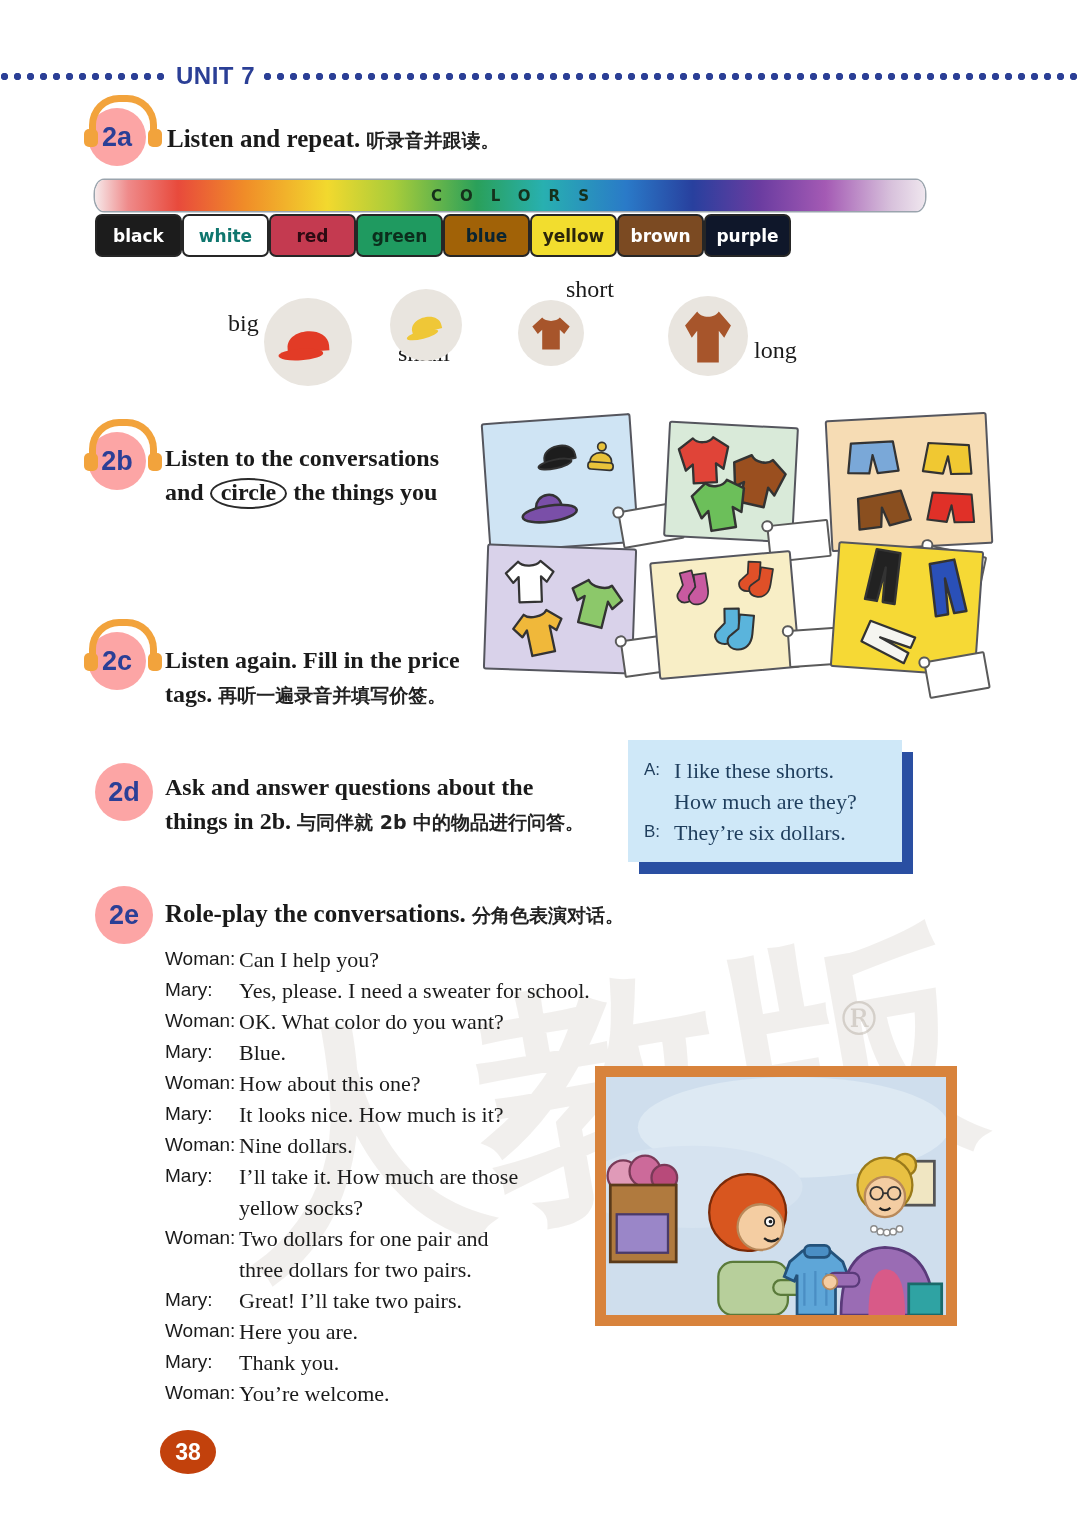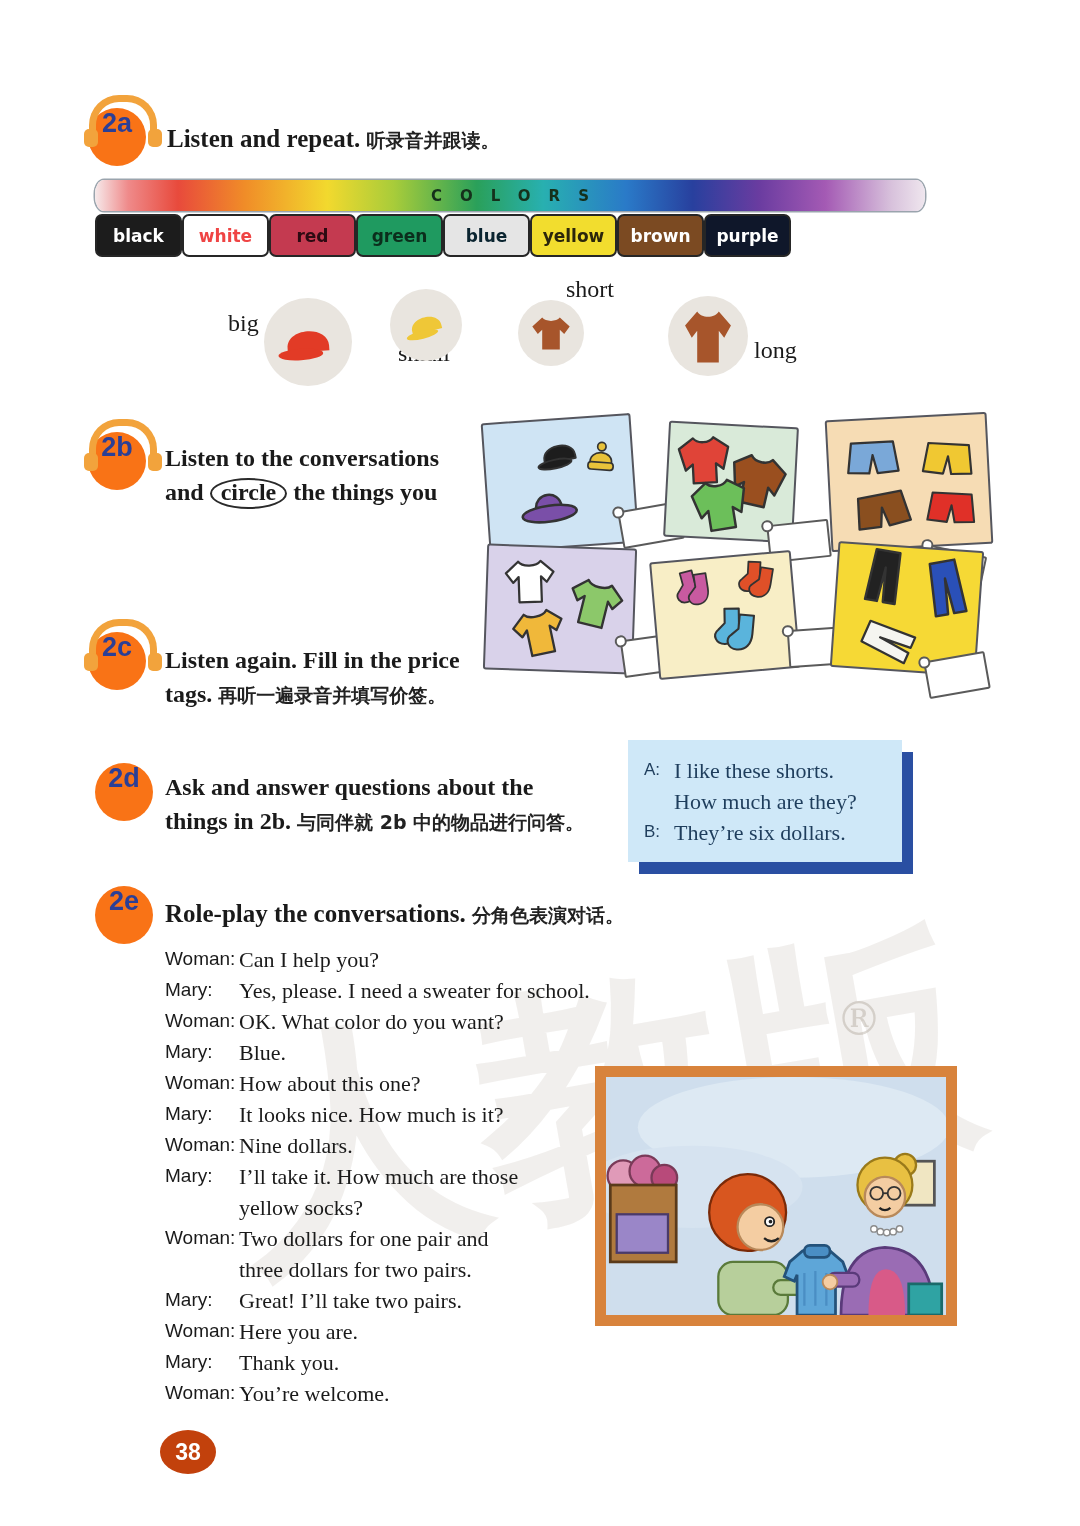--- a/index.html
+++ b/index.html
@@ -14,21 +14,21 @@
 
   
   .dotrow{left:0;top:62px;width:1080px;display:flex;align-items:center;gap:8px;}
   .dots{height:9px;background-image:radial-gradient(circle at 4.5px 4.5px,#2b3f96 3.4px,transparent 4px);
         background-size:13px 9px;background-repeat:repeat-x;}
   .dots.l{width:168px;}
   .dots.r{flex:1;}
   .unit-label{font:bold 24px "Liberation Sans",sans-serif;color:#2b3f96;letter-spacing:.5px;}
 
   
-  .badge{width:58px;height:58px;border-radius:50%;background:#f97316;display:flex;
+  .badge{width:58px;height:58px;border-radius:50%;background:#fca5a5;display:flex;align-items:center;
          justify-content:center;font:bold 27px "Liberation Sans",sans-serif;color:#2b3f96;}
   .hpband{position:absolute;left:1px;top:-13px;width:54px;height:36px;border:7px solid #f2a33c;
           border-bottom:none;border-radius:30px 30px 0 0;box-sizing:content-box;}
   .hpband::before{content:"";position:absolute;left:-12px;top:27px;width:14px;height:18px;border-radius:5px;
           background:#f2a33c;box-shadow:64px 0 0 #f2a33c;}
   .badge span{position:relative;z-index:2;}
 
   
   .stitle{font-weight:bold;font-size:25px;line-height:33px;}
   .zh{font-family:"DejaVu Sans",sans-serif;font-size:19px;font-weight:600;color:#222;margin-top:20px;}
@@ -133,47 +133,52 @@
         <path d="M15 4 L26 4 L26 18 C26 26 22 31 15 31 C8 31 5 24 10 20 L15 15 Z"></path>
       </g>
   </defs>
 </svg>
 
 <div id="page">
 
   <div class="wm">人教版</div>
   <div class="wm-r">®</div>
 
+  <div class="dotrow">
+    <div class="dots l"></div>
+    <span class="unit-label">UNIT 7</span>
+    <div class="dots r"></div>
+  </div>
 
   <div class="badge hp b2a">
     <i class="hpband"></i>
     <span>2a</span>
   </div>
   <div class="stitle t2a">
     <span>Listen and repeat.</span>
     <span class="zh">听录音并跟读。</span>
   </div>
 
   <div class="ribbon">
     <span class="rt">COLORS</span>
   </div>
   <div class="swrow">
       <div class="swatch" style="background: rgb(28, 28, 28); color: rgb(255, 255, 255);">
         <span>black</span>
       </div>
-      <div class="swatch" style="background: rgb(255, 255, 255); color: #ef4444;">
+      <div class="swatch" style="background: rgb(255, 255, 255); color: #0f766e;">
         <span>white</span>
       </div>
       <div class="swatch" style="background: rgb(196, 58, 80); color: rgb(45, 10, 18);">
         <span>red</span>
       </div>
       <div class="swatch" style="background: rgb(31, 154, 96); color: rgb(11, 46, 28);">
         <span>green</span>
       </div>
-      <div class="swatch" style="background: #e5e5e5; color: rgb(10, 36, 48);">
+      <div class="swatch" style="background: #a16207; color: rgb(10, 36, 48);">
         <span>blue</span>
       </div>
       <div class="swatch" style="background: rgb(242, 221, 46); color: rgb(43, 38, 11);">
         <span>yellow</span>
       </div>
       <div class="swatch" style="background: rgb(123, 74, 34); color: rgb(255, 255, 255);">
         <span>brown</span>
       </div>
       <div class="swatch" style="background: #0f172a; color: rgb(255, 255, 255);">
         <span>purple</span>

